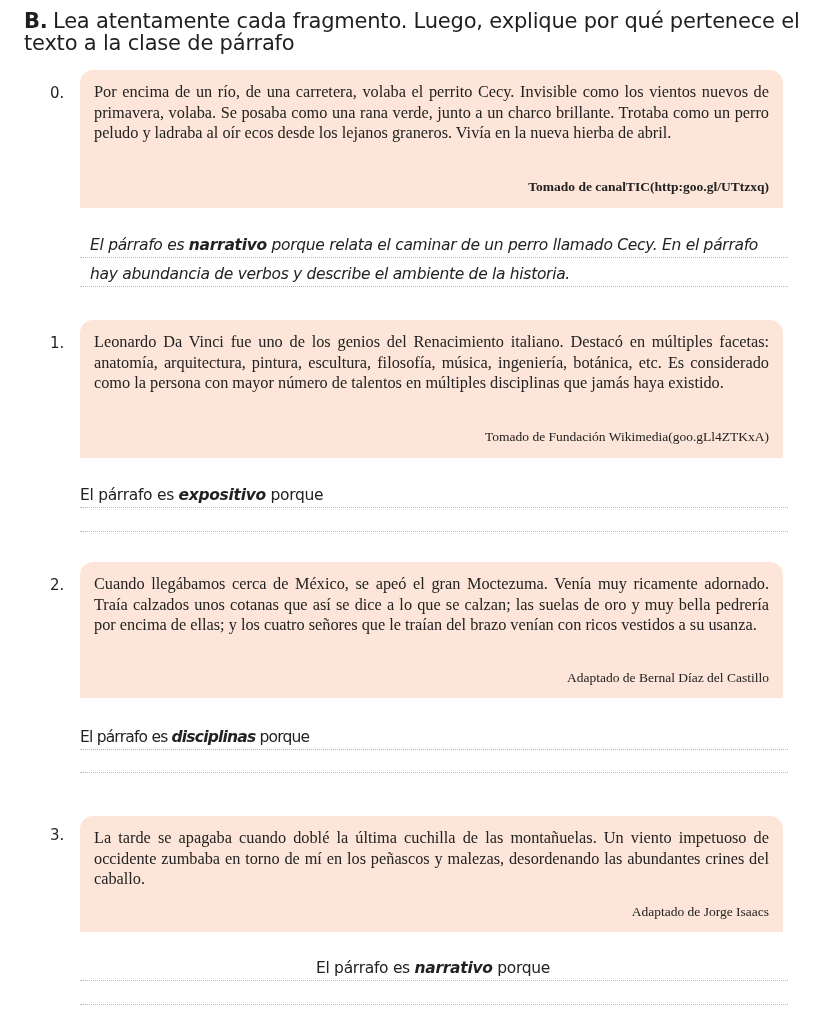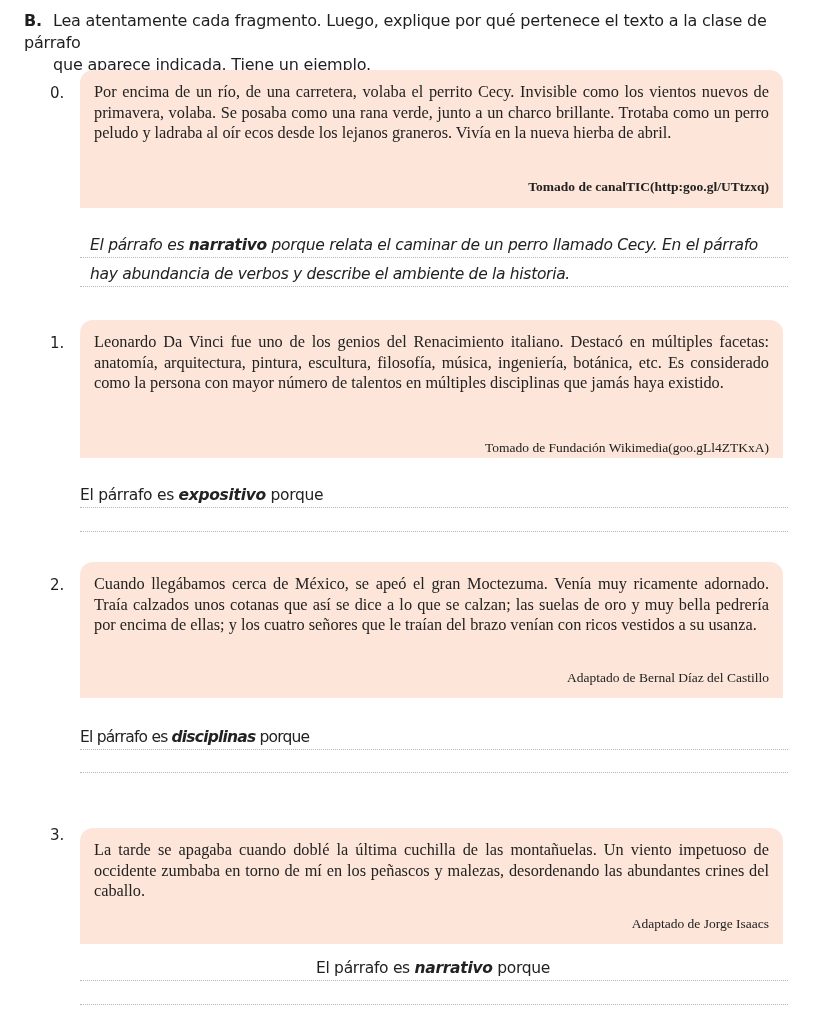--- a/index.html
+++ b/index.html
@@ -2,21 +2,21 @@
 <html><head>
   <meta charset="utf-8">
   <style>
     html, body { margin: 0; padding: 0; background: #ffffff; }
     body {
       width: 819px; height: 1024px; position: relative; overflow: hidden;
       font-family: "DejaVu Sans", sans-serif; color: #1f1f1f;
     }
     .instruction {
       position: absolute; left: 24px; top: 10px; width: 780px;
-      font-size: 16px; line-height: 22px; letter-spacing: -0.2px;
+      font-size: 21px; line-height: 22px; letter-spacing: -0.2px;
     }
     .instruction .label { font-weight: bold; display: inline-block; width: 29px; }
     .instruction .text { display: inline; }
     .instruction .line2 { padding-left: 29px; }
 
     .exercise { position: absolute; left: 0; width: 819px; }
     .ex-number {
       position: absolute; left: 50px; top: 14px;
       font-family: "DejaVu Sans", sans-serif; font-size: 15px;
     }
@@ -42,42 +42,41 @@
     }
     .answer-line.italic { font-style: italic; }
     .answer-line b { font-weight: bold; font-style: italic; }
     .answer-text { display: inline-block; background: #fff; padding-right: 2px; }
   </style>
 </head>
 <body>
 
 <div class="instruction">
   <span class="label">B.</span><span class="text">Lea atentamente cada fragmento. Luego, explique por qué pertenece el texto a la clase de párrafo</span>
-  <div class="line2">que aparece indicada. Tiene un ejemplo.</div>
 </div>
 
 <div class="exercise" style="top:70px;">
   <span class="ex-number">0.</span>
   <div class="box" style="top:0; height:138px;">
     <p>Por encima de un río, de una carretera, volaba el perrito Cecy. Invisible como los vientos nuevos de primavera, volaba. Se posaba como una rana verde, junto a un charco brillante. Trotaba como un perro peludo y ladraba al oír ecos desde los lejanos graneros. Vivía en la nueva hierba de abril.</p>
     <span class="source" style="top:109px;font-weight:bold;">Tomado de canalTIC(http:goo.gl/UTtzxq)</span>
   </div>
 </div>
 <div class="answer-line italic" style="top:233px;">
   <span class="answer-text" style="padding-left:10px;"><span>El párrafo es </span><b>narrativo</b><span> porque relata el caminar de un perro llamado Cecy. En el párrafo</span></span>
 </div>
 <div class="answer-line italic" style="top:262px;">
   <span class="answer-text" style="padding-left:10px;">hay abundancia de verbos y describe el ambiente de la historia.</span>
 </div>
 
 <div class="exercise" style="top:320px;">
   <span class="ex-number">1.</span>
   <div class="box" style="top:0; height:138px;">
     <p>Leonardo Da Vinci fue uno de los genios del Renacimiento italiano. Destacó en múltiples facetas: anatomía, arquitectura, pintura, escultura, filosofía, música, ingeniería, botánica, etc. Es considerado como la persona con mayor número de talentos en múltiples disciplinas que jamás haya existido.</p>
-    <span class="source" style="top:109px;margin-top:11px;">Tomado de Fundación Wikimedia(goo.gLl4ZTKxA)</span>
+    <span class="source" style="top:109px;">Tomado de Fundación Wikimedia(goo.gLl4ZTKxA)</span>
   </div>
 </div>
 <div class="answer-line" style="top:483px;">
   <span class="answer-text"><span>El párrafo es </span><b>expositivo</b><span> porque</span></span>
 </div>
 <div class="answer-line" style="top:507px;"></div>
 
 <div class="exercise" style="top:562px;">
   <span class="ex-number">2.</span>
   <div class="box" style="top:0; height:136px;">
@@ -85,21 +84,21 @@
     <span class="source" style="top:108px;">Adaptado de Bernal Díaz del Castillo</span>
   </div>
 </div>
 <div class="answer-line" style="top:725px; letter-spacing:-0.8px;">
   <span class="answer-text"><span>El párrafo es </span><b>disciplinas</b><span> porque</span></span>
 </div>
 <div class="answer-line" style="top:748px;"></div>
 
 <div class="exercise" style="top:812px;">
   <span class="ex-number">3.</span>
-  <div class="box" style="top:16px; height:116px;">
+  <div class="box" style="top:4px; height:116px;">
     <p>La tarde se apagaba cuando doblé la última cuchilla de las montañuelas. Un viento impetuoso de occidente zumbaba en torno de mí en los peñascos y malezas, desordenando las abundantes crines del caballo.</p>
     <span class="source" style="top:88px;">Adaptado de Jorge Isaacs</span>
   </div>
 </div>
 <div class="answer-line" style="top:956px;text-align:center;">
   <span class="answer-text"><span>El párrafo es </span><b>narrativo</b><span> porque</span></span>
 </div>
 <div class="answer-line" style="top:980px;"></div>
 
 </body></html>

